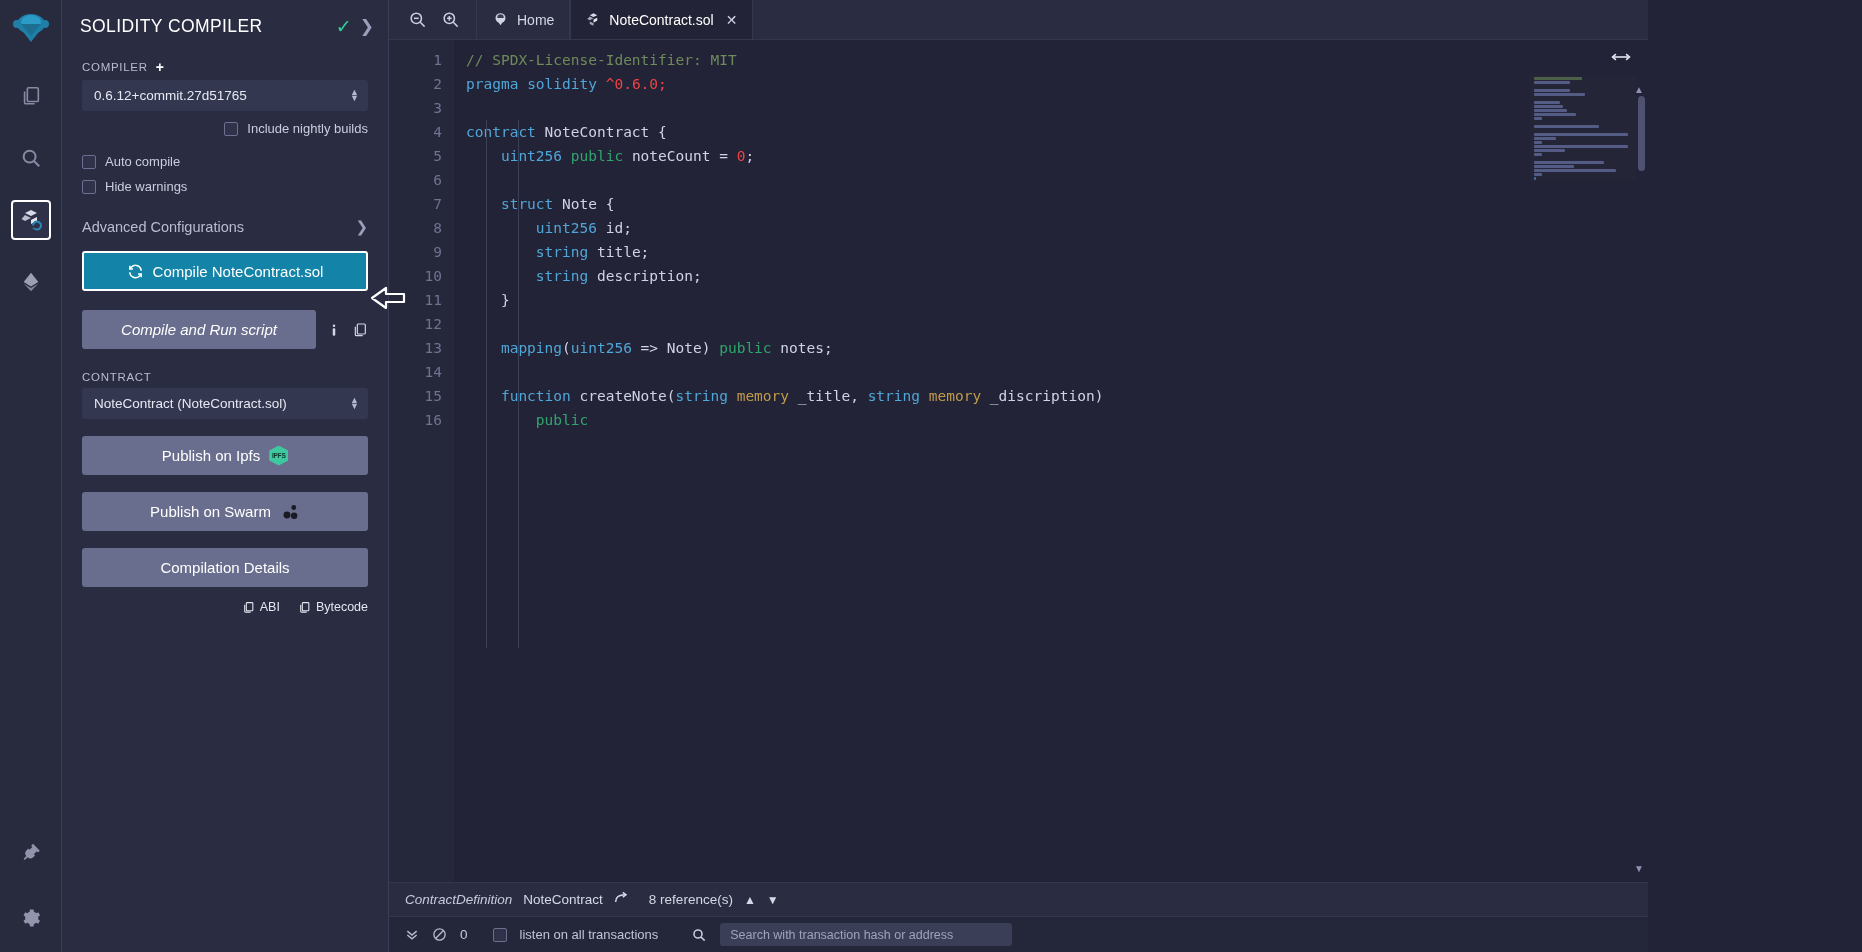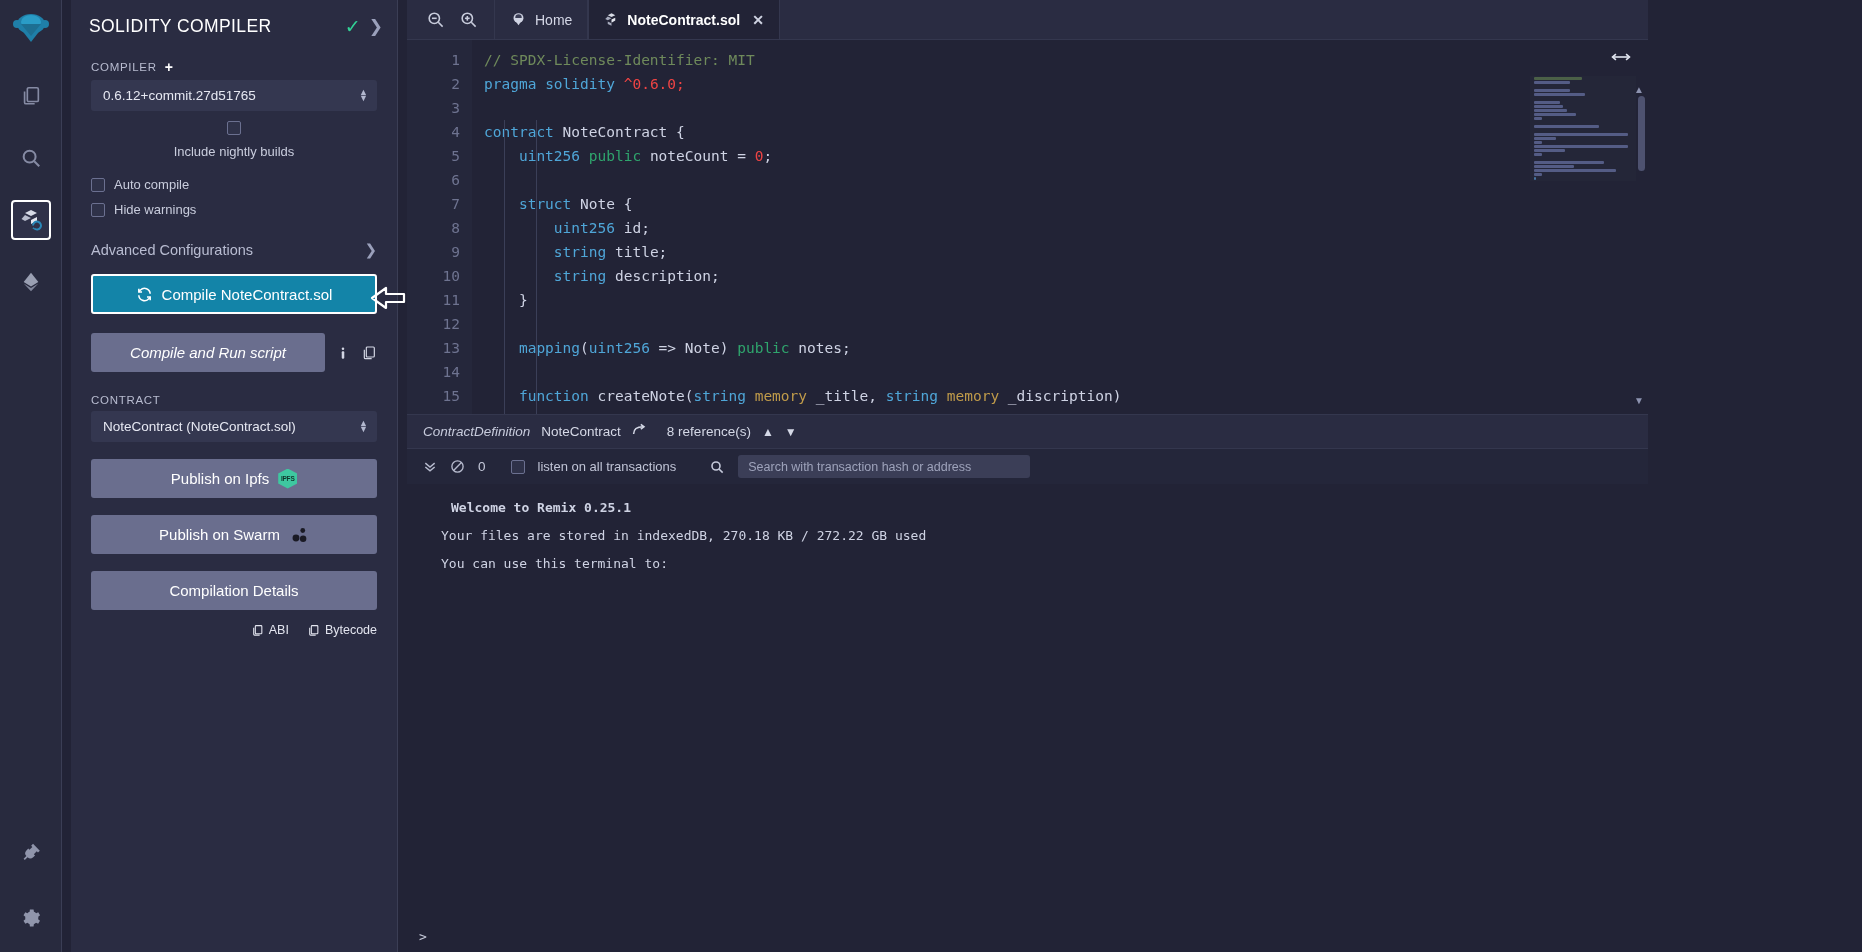--- a/index.html
+++ b/index.html
@@ -2,21 +2,21 @@
 <html><head>
 <meta charset="utf-8">
 <style>
   * { box-sizing: border-box; margin: 0; padding: 0; }
   html, body {
     width: 1862px; height: 952px;
     background: #222336;
     font-family: "Liberation Sans", sans-serif;
     overflow: hidden;
   }
-  #app { position: relative; width: 1648px; height: 952px; display: flex; gap: 9px; }
+  #app { position: relative; width: 1648px; height: 952px; display: flex; }
 
   
   .rail {
     width: 62px; height: 952px;
     background: #282a3e;
     border-right: 1px solid #3b3e55;
     display: flex; flex-direction: column; align-items: center;
     flex: 0 0 62px;
     position: relative;
   }
@@ -71,21 +71,21 @@
     font-size: 13.5px; color: #e6e8f2;
     cursor: pointer;
   }
   .select-box .spin {
     position: absolute; right: 9px; top: 50%; transform: translateY(-50%);
     display:flex; flex-direction: column; gap: 2px; color: #b3b8cf;
     line-height: .55; font-size: 9px;
   }
 
   .chk-row { display: flex; align-items: center; gap: 9px; margin-top: 10px; font-size: 13px; color: #c9cddd; }
-  .chk-row.right { justify-content: flex-end; padding-right: 0; flex-direction: column; }
+  .chk-row.right { justify-content: flex-end; padding-right: 0; }
   .chkbox {
     width: 14px; height: 14px; border: 1px solid #6b7090;
     background: #2f3249; border-radius: 2px; flex: 0 0 14px; cursor: pointer;
   }
 
   .adv-row {
     display: flex; align-items: center; justify-content: space-between;
     margin-top: 24px; font-size: 14.5px; color: #b9bdd2; cursor: pointer;
   }
   .adv-row .arr { color: #9aa0bb; font-size: 15px; }
@@ -140,21 +140,21 @@
     border-bottom: 1px solid #34374e;
   }
   .zoom-btns { display: flex; align-items: center; gap: 14px; padding: 0 16px 0 19px; }
   .zoom-btn { color: #c8ccdc; cursor: pointer; display: flex; }
   .tab {
     display: flex; align-items: center; gap: 8px;
     padding: 0 15px; font-size: 14px; color: #d4d7e6;
     border-left: 1px solid #34374e; border-right: 1px solid #34374e;
     cursor: pointer; white-space: nowrap;
   }
-  .tab.active { background: #222336; color: #ffffff; font-weight: bold; }
+  .tab.active { background: #222336; color: #ffffff; }
   .tab .x { color: #cfd3e2; font-size: 14px; margin-left: 4px; }
 
   
   .editor-wrap { position: relative; flex: 1 1 auto; overflow: hidden; }
   .editor {
     position: absolute; inset: 0;
     background: #222336;
     font-family: "DejaVu Sans Mono", monospace;
     font-size: 14.5px; line-height: 24px;
     display: flex;
@@ -572,24 +572,18 @@
         <svg width="16" height="16" viewBox="0 0 24 24" fill="none" stroke="#c5c9da" stroke-width="2.4">
           <circle cx="10.5" cy="10.5" r="6"></circle>
             <line x1="15" y1="15" x2="20.5" y2="20.5"></line>
         </svg>
       </span>
       <span class="term-search">
         <span>Search with transaction hash or address</span>
       </span>
     </div>
 
-    <div class="terminal">
-      <div class="t-line t-welcome">Welcome to Remix 0.25.1</div>
-      <div class="t-line">Your files are stored in indexedDB, 270.18 KB / 272.22 GB used</div>
-      <div class="t-line">You can use this terminal to:</div>
-      <div class="term-prompt">&gt;</div>
-    </div>
   </div>
 
   <svg class="annot-arrow" viewBox="0 0 40 40">
     <path d="M4 20 L18 10 L18 16 L36 16 L36 24 L18 24 L18 30 Z" fill="none" stroke="#ffffff" stroke-width="2.2" stroke-linejoin="round"></path>
   </svg>
 </div>
 
 </body></html>

